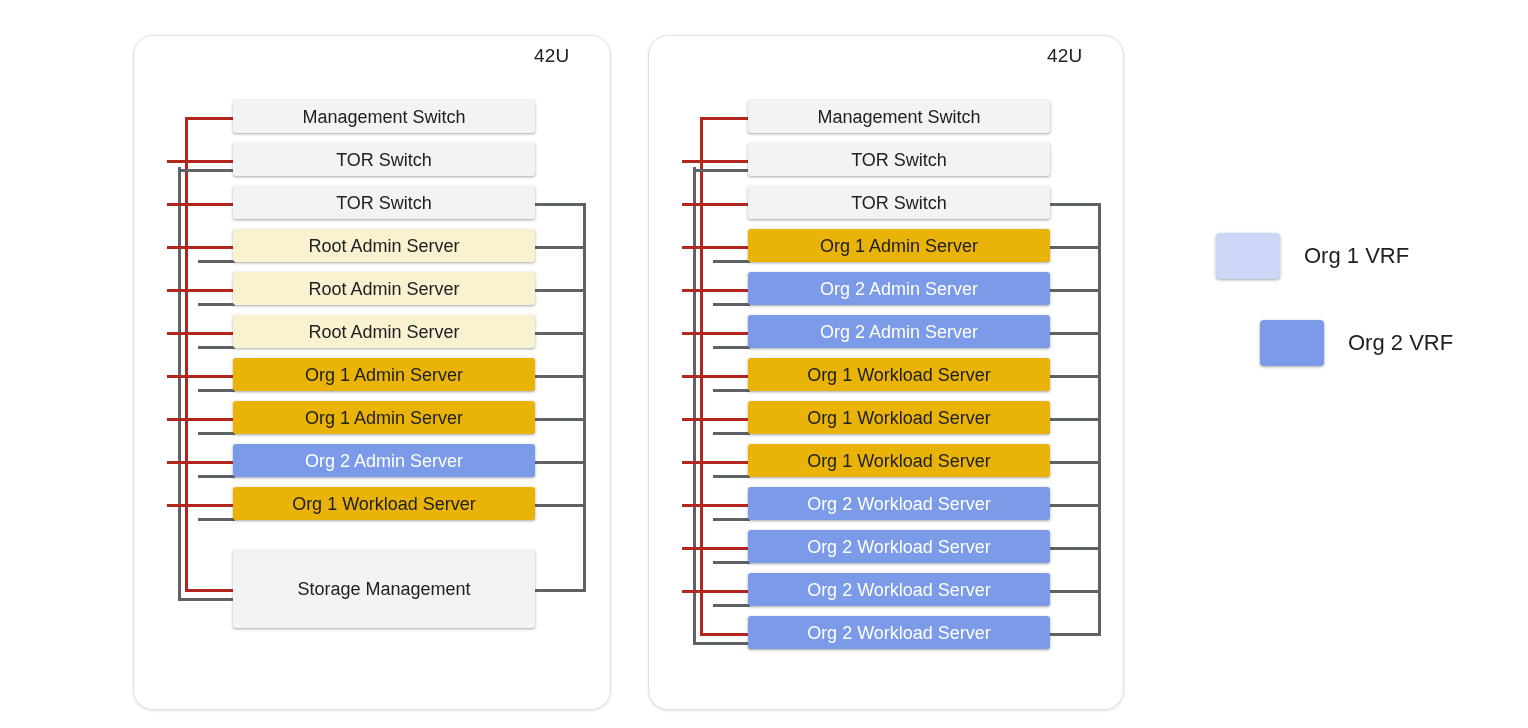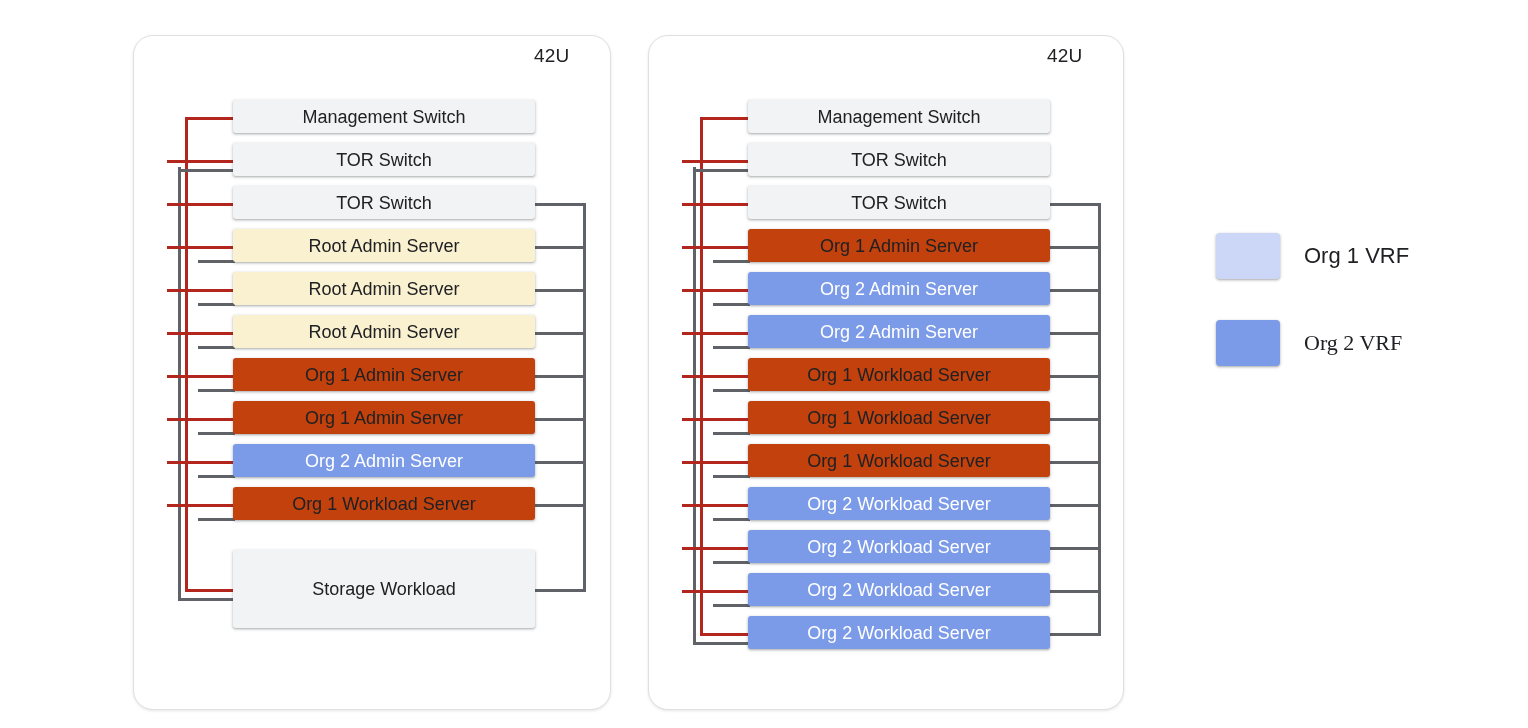--- a/index.html
+++ b/index.html
@@ -38,21 +38,21 @@
     align-items:center;
     justify-content:center;
     font-size:18px;
     line-height:1;
     color:#202124;
     white-space:nowrap;
     box-shadow:0 1px 2px rgba(60,64,67,0.30),0 1px 3px 1px rgba(60,64,67,0.13);
   }
   .dev.neutral{background:#f1f3f4;color:#202124;}
   .dev.root   {background:#faf1d0;color:#202124;}
-  .dev.org1   {background:#c2410c;color:#202124;align-items:center;}
+  .dev.org1   {background:#eab308;color:#202124;align-items:center;}
   .dev.org2   {background:#7b9ae8;color:#ffffff;}
 
   
   .wire{position:absolute;}
   .wire.h{height:0;border-top-width:3px;border-top-style:solid;}
   .wire.v{width:0;border-left-width:3px;border-left-style:solid;}
   .wire.red{border-color:#b3261e;}
   .wire.gray{border-color:#5f6368;}
 
   
@@ -132,21 +132,21 @@
     </div>
     <div class="wire h red" style="left: 167px; top: 503.5px; width: 68px;"></div>
     <div class="wire h gray" style="left: 198px; top: 517.5px; width: 37px;"></div>
     <div class="wire h gray" style="left: 535px; top: 503.5px; width: 48px;"></div>
     <div class="dev org1" style="left: 233px; top: 487px; width: 302px; height: 33px;">
       <span>Org 1 Workload Server</span>
     </div>
     <div class="wire h red" style="left: 185px; top: 589px; width: 50px;"></div>
     <div class="wire h gray" style="left: 178px; top: 598px; width: 57px;"></div>
     <div class="dev neutral" style="left: 233px; top: 550px; width: 302px; height: 78px;">
-      <span>Storage Workload</span>
+      <span>Storage Management</span>
     </div>
     <div class="rack" style="left: 648px; top: 35px; width: 476px; height: 675px;"></div>
     <div class="rack-cap" style="left: 1047px; top: 45px;">42U</div>
     <div class="wire v red" style="left: 700px; top: 116.5px; height: 516px;"></div>
     <div class="wire v gray" style="left: 693px; top: 166.5px; height: 475px;"></div>
     <div class="wire v gray" style="left: 1098px; top: 202.5px; height: 430px;"></div>
     <div class="wire h gray" style="left: 1050px; top: 202.5px; width: 51px;"></div>
     <div class="wire h gray" style="left: 1050px; top: 632.5px; width: 51px;"></div>
     <div class="wire h red" style="left: 700px; top: 116.5px; width: 50px;"></div>
     <div class="dev neutral" style="left: 748px; top: 100px; width: 302px; height: 33px;">
@@ -218,17 +218,17 @@
     <div class="wire h red" style="left: 700px; top: 632.5px; width: 50px;"></div>
     <div class="wire h gray" style="left: 693px; top: 641.5px; width: 57px;"></div>
     <div class="dev org2" style="left: 748px; top: 616px; width: 302px; height: 33px;">
       <span>Org 2 Workload Server</span>
     </div>
     <div class="legend"></div>
     <div class="legend-row" style="left: 1216px; top: 233px;">
       <div class="swatch" style="background: rgb(204, 215, 247);"></div>
       <div class="legend-label">Org 1 VRF</div>
     </div>
-    <div class="legend-row" style="left: 1216px; top: 320px; font-family: Liberation Serif, serif;">
+    <div class="legend-row" style="left: 1260px; top: 320px;">
       <div class="swatch" style="background: rgb(123, 154, 232);"></div>
       <div class="legend-label">Org 2 VRF</div>
     </div>
   </div>
 
 </body></html>

